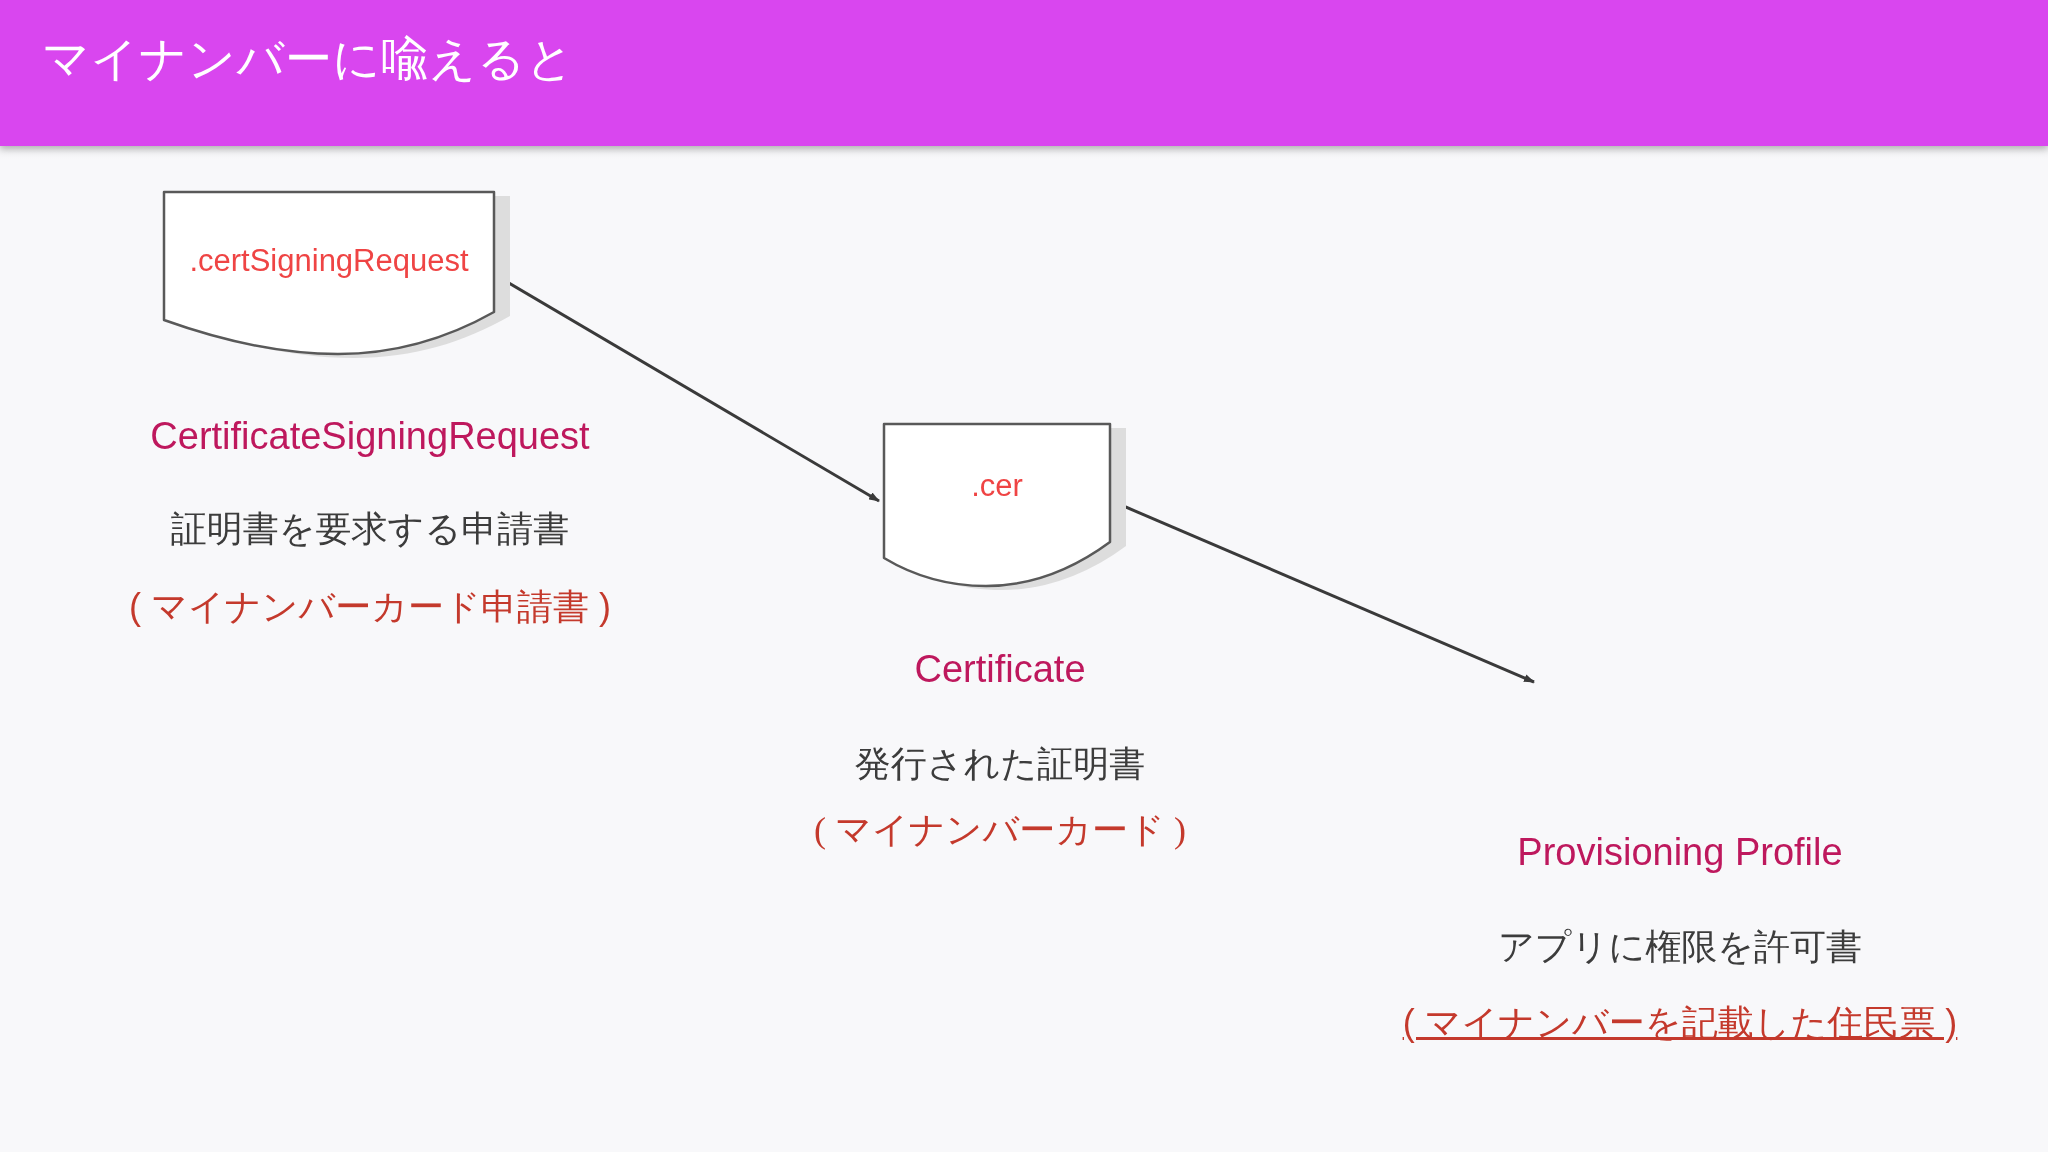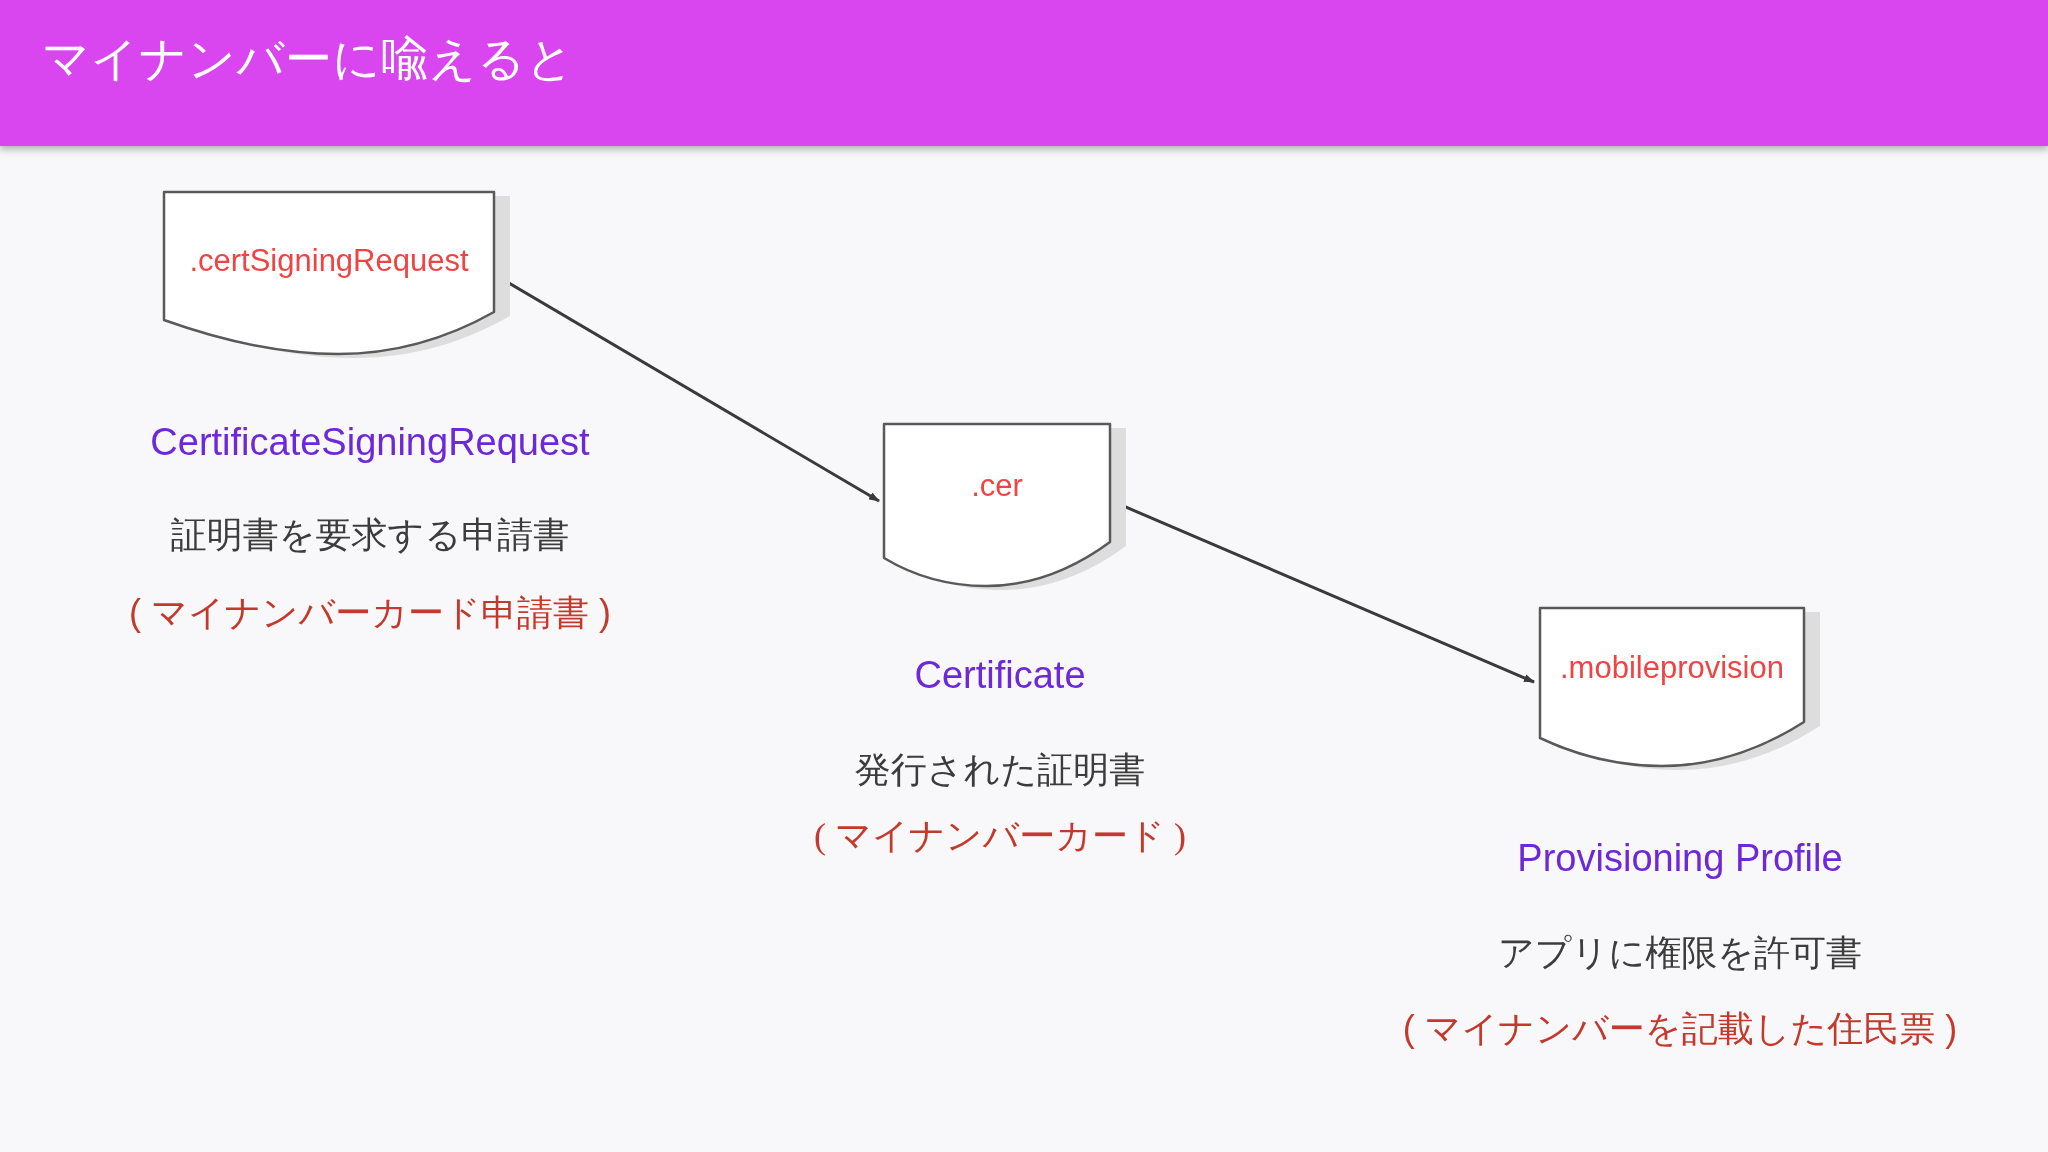--- a/index.html
+++ b/index.html
@@ -73,25 +73,24 @@
     height: 1152px;
     pointer-events: none;
     z-index: 3;
   }
   
   .caption-group {
     position: absolute;
     text-align: center;
   }
   .cap-title {
-    color: #6d28d9;
+    color: #be185d;
     font-size: 38px;
     line-height: 48px;
     white-space: nowrap;
-    margin-top: 6px;
   }
   .cap-jp {
     color: #3c3c3c;
     font-size: 36px;
     line-height: 46px;
     white-space: nowrap;
   }
   .cap-red {
     color: #c4392c;
     font-size: 36px;
@@ -129,39 +128,32 @@
   </div>
 
   <div class="doc-note" style="left:884px; top:424px; width:226px; height:160px; z-index:4;">
     <svg width="256" height="190" viewBox="0 0 256 190" xmlns="http://www.w3.org/2000/svg">
       <path d="M16,4 L242,4 L242,122 C204,150 162,166 118,166 C78,166 46,156 16,138 Z" fill="#dddddd"></path>
       <path d="M0,0 L226,0 L226,118 C188,146 146,162 102,162 C62,162 30,152 0,134 Z" fill="#ffffff" stroke="#595959" stroke-width="2.5" stroke-linejoin="round"></path>
     </svg>
     <div class="doc-label" style="top:44px; font-size:31px;">.cer</div>
   </div>
 
-  <div class="doc-note" style="left:1540px; top:608px; width:264px; height:156px; z-index:4;">
-    <svg width="294" height="186" viewBox="0 0 294 186" xmlns="http://www.w3.org/2000/svg">
-      <path d="M16,4 L280,4 L280,118 C236,146 190,162 138,162 C94,162 54,152 16,134 Z" fill="#dddddd"></path>
-      <path d="M0,0 L264,0 L264,114 C220,142 174,158 122,158 C78,158 38,148 0,130 Z" fill="#ffffff" stroke="#595959" stroke-width="2.5" stroke-linejoin="round"></path>
-    </svg>
-    <div class="doc-label" style="top:42px; font-size:31px;">.mobileprovision</div>
-  </div>
 
   <div class="caption-group" style="left:20px; top:412px; width:700px;">
     <div class="cap-title">CertificateSigningRequest</div>
     <div class="cap-jp" style="margin-top:46px;">証明書を要求する申請書</div>
     <div class="cap-red" style="margin-top:32px;">( マイナンバーカード申請書 )</div>
   </div>
 
   <div class="caption-group" style="left:660px; top:645px; width:680px;">
     <div class="cap-title">Certificate</div>
     <div class="cap-jp" style="margin-top:48px;text-align:center;">発行された証明書</div>
     <div class="cap-red" style="margin-top:20px;font-family:Liberation Serif, serif;">( マイナンバーカード )</div>
   </div>
 
   <div class="caption-group" style="left:1340px; top:828px; width:680px;">
     <div class="cap-title">Provisioning Profile</div>
     <div class="cap-jp" style="margin-top:48px;">アプリに権限を許可書</div>
-    <div class="cap-red" style="margin-top:30px;">( マイナンバーを記載した住民票 )</div>
+    <div class="cap-red" style="margin-top:30px;text-decoration:underline;">( マイナンバーを記載した住民票 )</div>
   </div>
 
 </div>
 
 </body></html>

